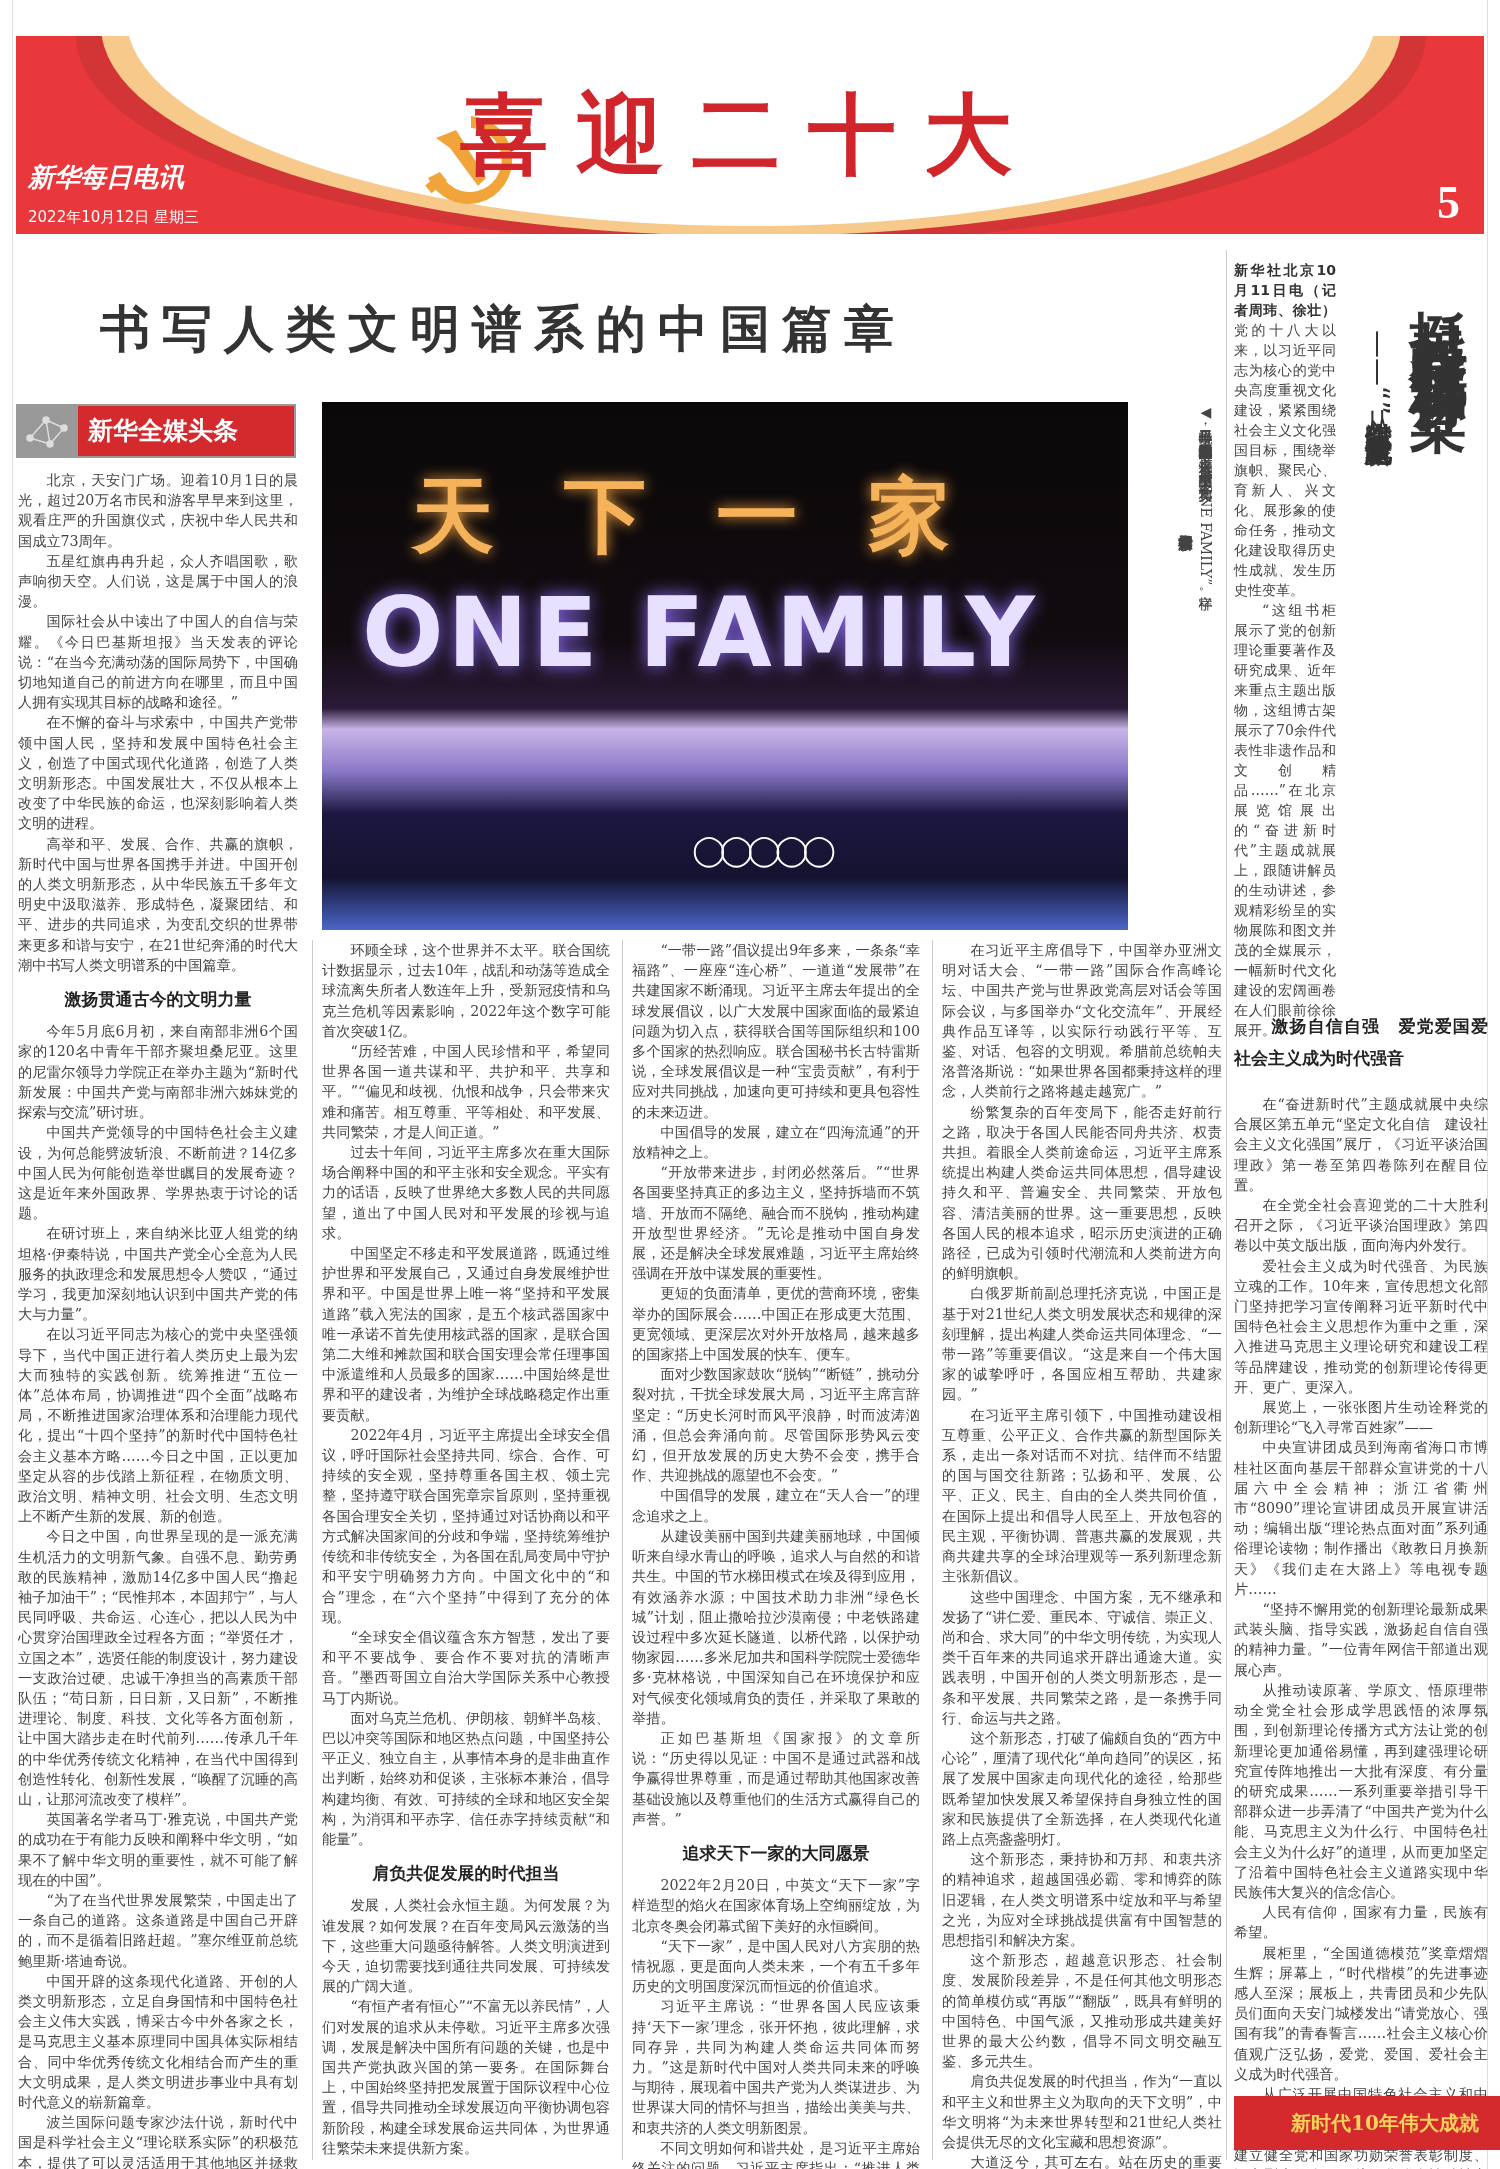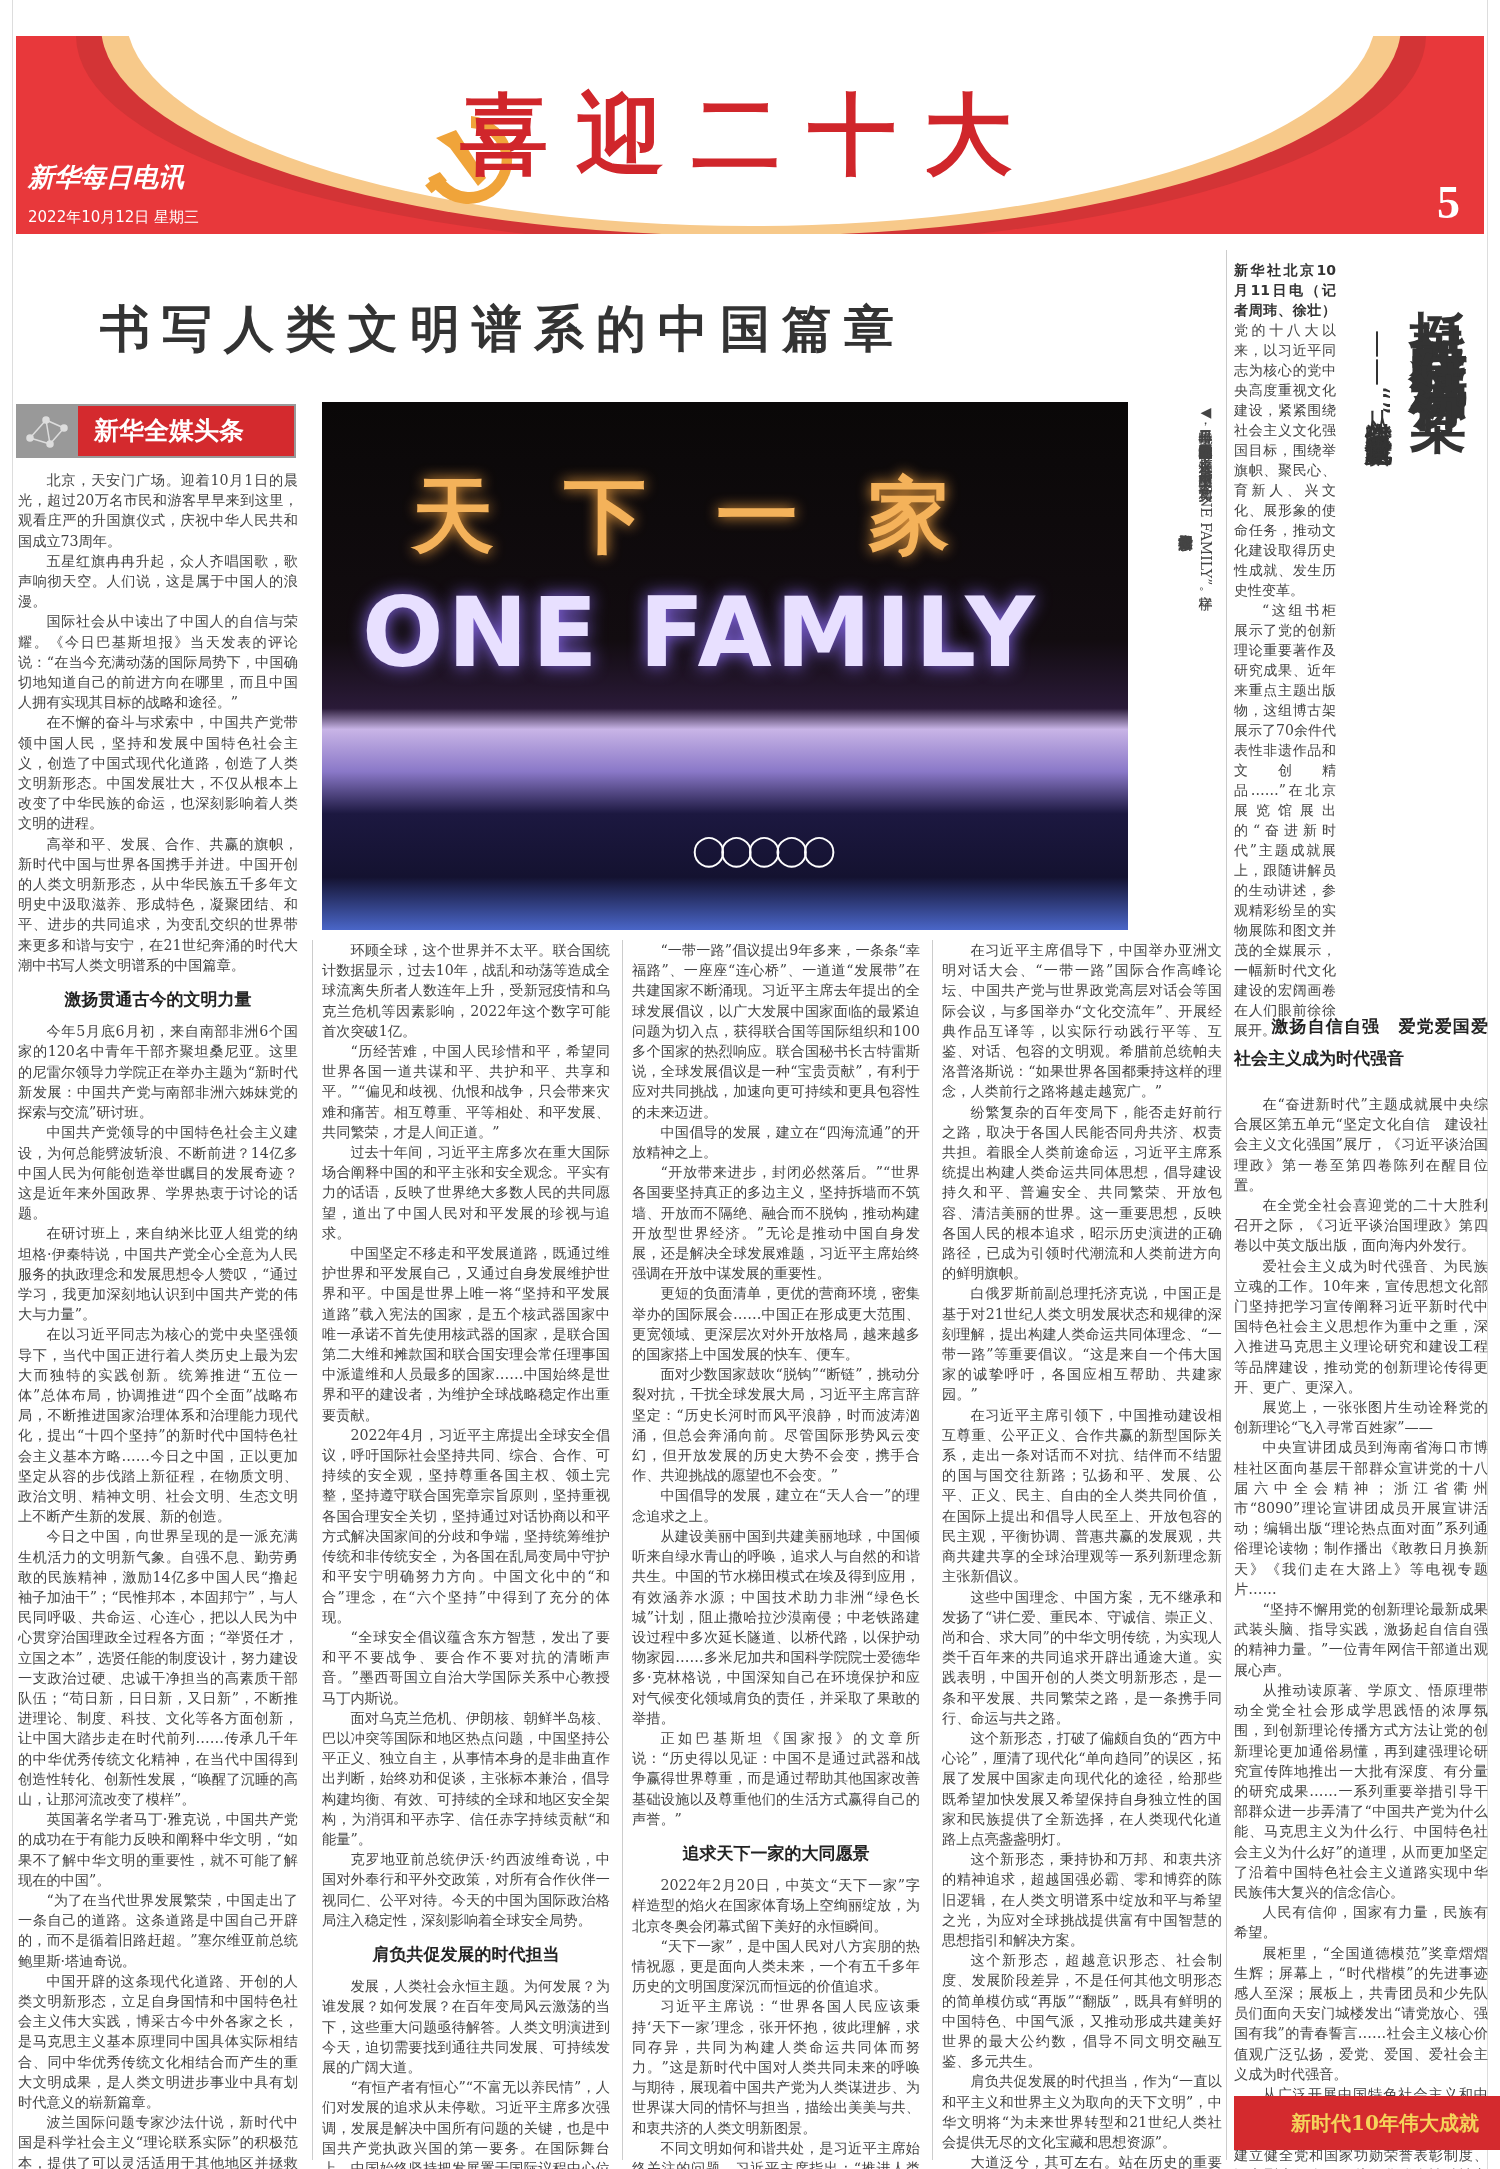--- a/index.html
+++ b/index.html
@@ -12,21 +12,21 @@
 .banner .curve3{position:absolute;left:85px;top:-220px;width:1300px;height:420px;background:#f7c98a;border-radius:0 0 50% 50%;}
 .banner .title{position:absolute;left:0;right:0;top:40px;text-align:center;font-size:88px;font-weight:bold;color:#d0262b;letter-spacing:28px;font-family:"DejaVu Serif",serif}
 .banner .emblem{position:absolute;left:400px;top:72px;width:100px;height:100px}
 .banner .paper-name{position:absolute;left:12px;top:124px;color:#fff;font-size:26px;font-weight:bold;font-style:italic;font-family:"DejaVu Sans",sans-serif}
 .banner .paper-date{position:absolute;left:12px;top:172px;color:#fff;font-size:15px;font-family:"DejaVu Sans",sans-serif}
 .banner .page-num{position:absolute;right:24px;top:140px;color:#fff;font-size:46px;font-weight:bold;font-family:"Liberation Serif",serif}
 
 .headline{position:absolute;left:100px;top:296px;width:1020px;font-size:50px;font-weight:bold;letter-spacing:12px;color:#333;font-family:"DejaVu Serif",serif}
 
 .tag{position:absolute;left:16px;top:404px;width:280px;height:54px;background:#999}
-.tag .red{position:absolute;left:62px;top:2px;right:2px;bottom:2px;background:#d42a2e;color:#fff;font-size:25px;font-weight:bold;line-height:50px;padding-left:16px;font-family:"DejaVu Sans",sans-serif}
+.tag .red{position:absolute;left:62px;top:2px;right:2px;bottom:2px;background:#d42a2e;color:#fff;font-size:25px;font-weight:bold;line-height:50px;padding-left:10px;font-family:"DejaVu Sans",sans-serif}
 
 .photo{position:absolute;left:322px;top:402px;width:806px;height:528px;background:linear-gradient(180deg,#0a0808 0%,#120c10 45%,#2a1a38 58%,#c8b4e6 62%,#8a78c8 70%,#1c1840 78%,#141230 90%,#4a66c8 100%);overflow:hidden}
 .fw{position:absolute;color:#f4b25a;font-size:82px;font-weight:bold;text-shadow:0 0 14px #f0a040;font-family:"DejaVu Sans",sans-serif}
 .fw2{position:absolute;color:#e8e0ff;font-size:96px;font-weight:bold;text-shadow:0 0 18px #8a6af0;letter-spacing:4px;font-family:"DejaVu Sans",sans-serif}
 .rings{position:absolute;left:370px;top:430px;color:#fff;font-size:30px;letter-spacing:-6px}
 .caption{position:absolute;left:1136px;top:404px;width:80px;height:540px;writing-mode:vertical-rl;font-size:14px;line-height:20px;color:#444}
 .caption .credit{font-weight:bold;font-family:"DejaVu Sans",sans-serif;margin-top:120px}
 
 .col{position:absolute;font-size:14.2px;line-height:20.2px;text-align:justify;color:#444}
 .col p{text-indent:2em}
@@ -117,21 +117,20 @@
 <div class="vsep" style="left:312px"></div>
 
 <div class="col c2">
   <p>环顾全球，这个世界并不太平。联合国统计数据显示，过去10年，战乱和动荡等造成全球流离失所者人数连年上升，受新冠疫情和乌克兰危机等因素影响，2022年这个数字可能首次突破1亿。</p>
   <p>“历经苦难，中国人民珍惜和平，希望同世界各国一道共谋和平、共护和平、共享和平。”“偏见和歧视、仇恨和战争，只会带来灾难和痛苦。相互尊重、平等相处、和平发展、共同繁荣，才是人间正道。”</p>
   <p>过去十年间，习近平主席多次在重大国际场合阐释中国的和平主张和安全观念。平实有力的话语，反映了世界绝大多数人民的共同愿望，道出了中国人民对和平发展的珍视与追求。</p>
   <p>中国坚定不移走和平发展道路，既通过维护世界和平发展自己，又通过自身发展维护世界和平。中国是世界上唯一将“坚持和平发展道路”载入宪法的国家，是五个核武器国家中唯一承诺不首先使用核武器的国家，是联合国第二大维和摊款国和联合国安理会常任理事国中派遣维和人员最多的国家……中国始终是世界和平的建设者，为维护全球战略稳定作出重要贡献。</p>
   <p>2022年4月，习近平主席提出全球安全倡议，呼吁国际社会坚持共同、综合、合作、可持续的安全观，坚持尊重各国主权、领土完整，坚持遵守联合国宪章宗旨原则，坚持重视各国合理安全关切，坚持通过对话协商以和平方式解决国家间的分歧和争端，坚持统筹维护传统和非传统安全，为各国在乱局变局中守护和平安宁明确努力方向。中国文化中的“和合”理念，在“六个坚持”中得到了充分的体现。</p>
   <p>“全球安全倡议蕴含东方智慧，发出了要和平不要战争、要合作不要对抗的清晰声音。”墨西哥国立自治大学国际关系中心教授马丁内斯说。</p>
   <p>面对乌克兰危机、伊朗核、朝鲜半岛核、巴以冲突等国际和地区热点问题，中国坚持公平正义、独立自主，从事情本身的是非曲直作出判断，始终劝和促谈，主张标本兼治，倡导构建均衡、有效、可持续的全球和地区安全架构，为消弭和平赤字、信任赤字持续贡献“和能量”。</p>
-  <p>克罗地亚前总统伊沃·约西波维奇说，中国对外奉行和平外交政策，对所有合作伙伴一视同仁、公平对待。今天的中国为国际政治格局注入稳定性，深刻影响着全球安全局势。</p>
   <h3>肩负共促发展的时代担当</h3>
   <p>发展，人类社会永恒主题。为何发展？为谁发展？如何发展？在百年变局风云激荡的当下，这些重大问题亟待解答。人类文明演进到今天，迫切需要找到通往共同发展、可持续发展的广阔大道。</p>
   <p>“有恒产者有恒心”“不富无以养民情”，人们对发展的追求从未停歇。习近平主席多次强调，发展是解决中国所有问题的关键，也是中国共产党执政兴国的第一要务。在国际舞台上，中国始终坚持把发展置于国际议程中心位置，倡导共同推动全球发展迈向平衡协调包容新阶段，构建全球发展命运共同体，为世界通往繁荣未来提供新方案。</p>
 
 </div>
 
 <div class="vsep" style="left:622px"></div>
 
 <div class="col c3">
   <p>“一带一路”倡议提出9年多来，一条条“幸福路”、一座座“连心桥”、一道道“发展带”在共建国家不断涌现。习近平主席去年提出的全球发展倡议，以广大发展中国家面临的最紧迫问题为切入点，获得联合国等国际组织和100多个国家的热烈响应。联合国秘书长古特雷斯说，全球发展倡议是一种“宝贵贡献”，有利于应对共同挑战，加速向更可持续和更具包容性的未来迈进。</p>

